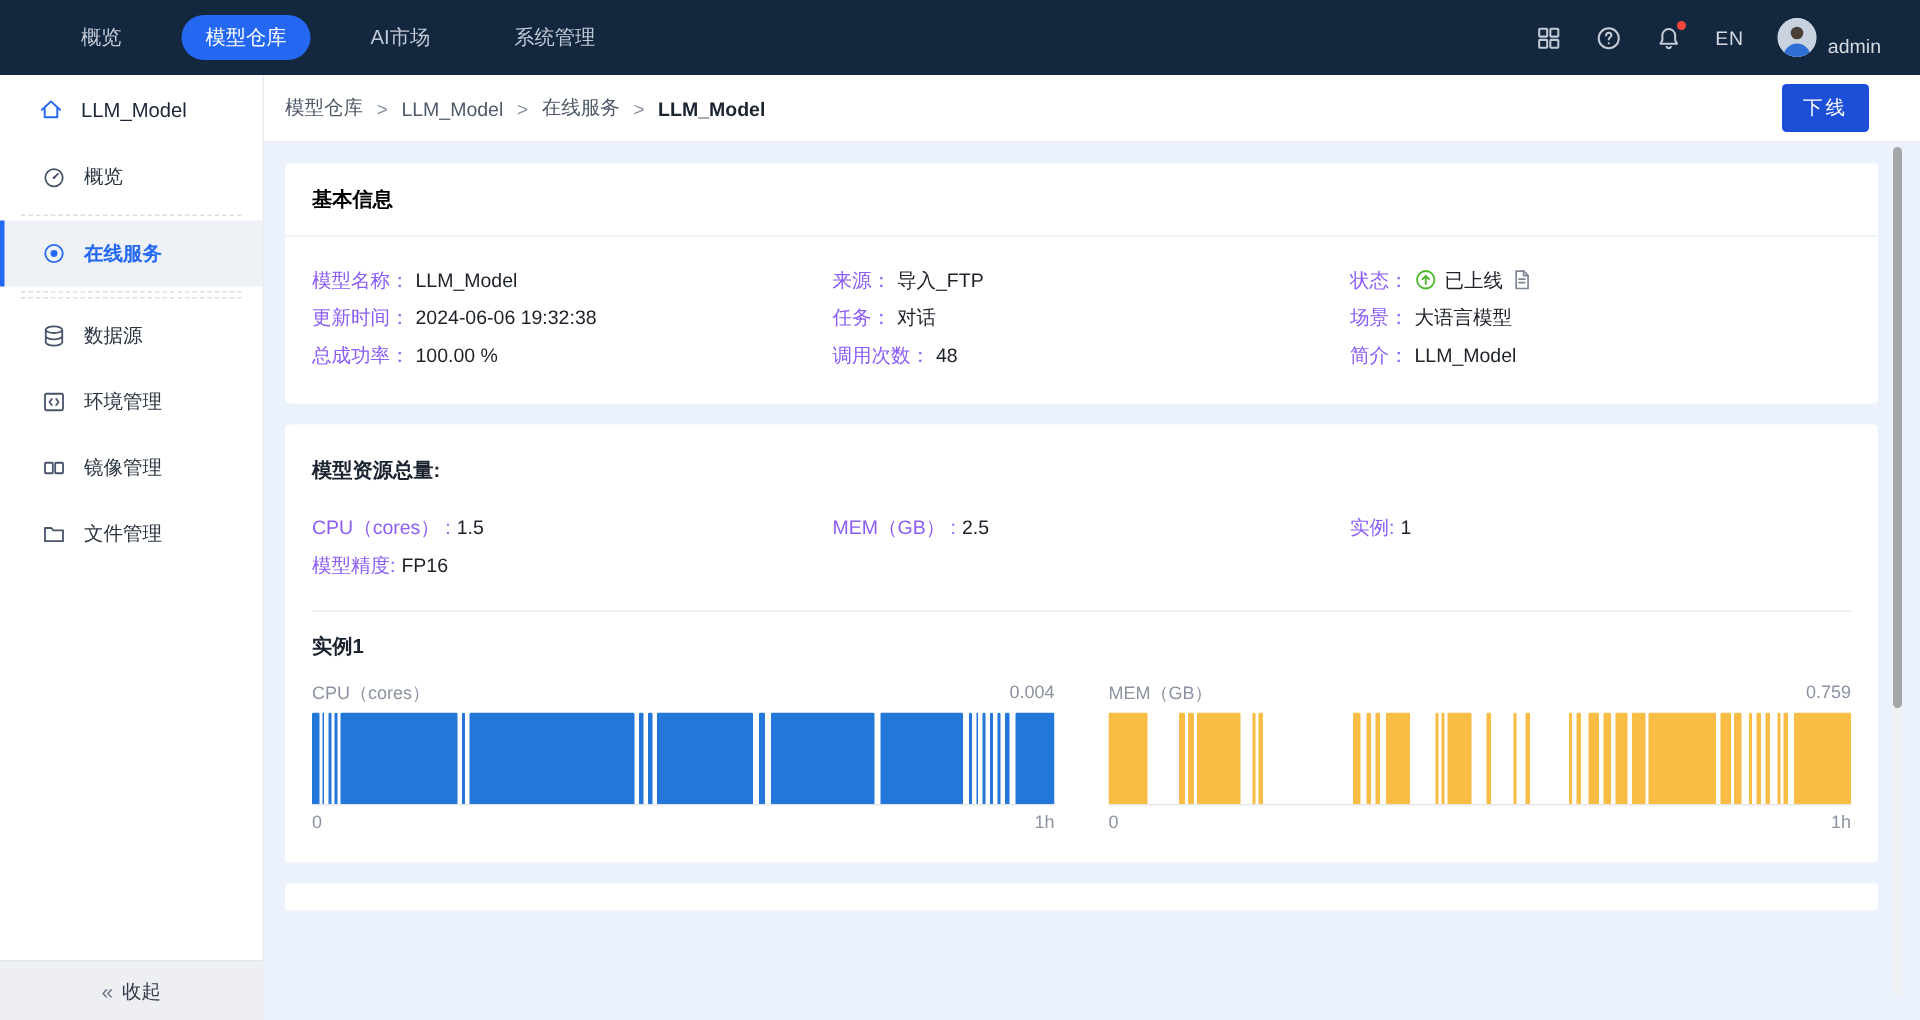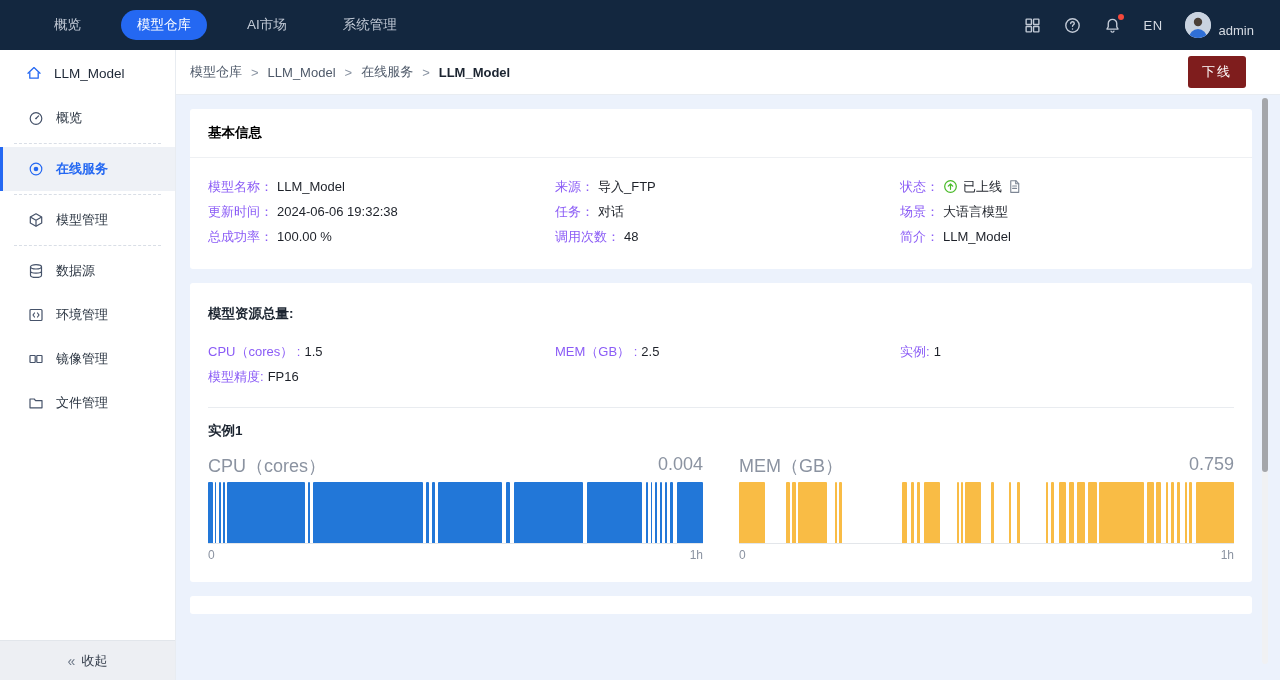--- a/index.html
+++ b/index.html
@@ -48,21 +48,21 @@
   .side-collapse .chev { color:#6b7686; font-size:14px; letter-spacing:-2px; }
 
   
   .main { position:absolute; top:50px; left:176px; right:0; bottom:0; background:#ecf2fc; }
   .crumbbar { height:45px; background:#fff; border-bottom:1px solid #e9edf2;
     display:flex; align-items:center; padding:0 34px 0 14px; }
   .crumbs { display:flex; align-items:center; gap:9px; font-size:13px; color:#4e5969; }
   .crumb { cursor:pointer; }
   .crumb.last { font-weight:700; color:#1b2430; cursor:default; }
   .crumb-sep { color:#8a94a3; }
-  .offline-btn { margin-left:auto; background:#7f1d1d; color:#fff; border:none; border-radius:3px;
+  .offline-btn { margin-left:auto; background:#1d4ed8; color:#fff; border:none; border-radius:3px;
     font-size:13px; padding:7px 14px; cursor:pointer; letter-spacing:2px; }
 
   .content { padding:14px 28px 0 14px; }
   .card { background:#fff; border-radius:3px; margin-bottom:14px; }
   .card-header { padding:15px 18px; font-size:13.5px; font-weight:700; color:#000000;
     border-bottom:1px solid #eef0f3; }
   .card-body { padding:16px 18px 20px 18px; }
 
   .info-grid { display:grid; grid-template-columns:347px 345px 1fr; row-gap:0; }
   .field { display:flex; align-items:center; height:25px; font-size:13px; white-space:nowrap; }
@@ -72,21 +72,21 @@
   .status-icn svg,.doc-icn svg { width:15px; height:15px; }
   .doc-icn { width:15px; height:15px; color:#7d8694; display:inline-flex; cursor:pointer; }
 
   .res-total { font-size:13.5px; font-weight:700; color:#1b2430; margin:6px 0 16px 0; }
   .res-grid { display:grid; grid-template-columns:347px 345px 1fr; }
   .res-divider { border-top:1px solid #e9ecf0; margin:18px 0 14px 0; }
   .inst-title { font-size:13.5px; font-weight:700; color:#1b2430; margin:8px 0 14px 0; }
 
   .charts { display:flex; gap:36px; }
   .chart { flex:1; }
-  .chart-top { display:flex; justify-content:space-between; font-size:18px; color:#8b93a1;
+  .chart-top { display:flex; justify-content:space-between; font-size:12px; color:#8b93a1;
     margin-bottom:4px; }
   .plot { position:relative; height:62px; border-bottom:1px solid #e3e6ea; overflow:hidden; }
   .seg { position:absolute; top:0; bottom:0; border-radius:1px 1px 0 0; }
   .chart-bottom { display:flex; justify-content:space-between; font-size:12px; color:#8b93a1;
     margin-top:4px; }
 
   .empty-card { height:18px; }
 
   
   .scroll-track { position:absolute; top:48px; right:12px; width:6px; height:566px;
@@ -166,29 +166,20 @@
       <div class="side-item active">
         <span class="icon">
           <svg viewBox="0 0 16 16" fill="none" stroke="currentColor" stroke-width="1.2">
             <circle cx="8" cy="8" r="5.8"></circle>
             <circle cx="8" cy="8" r="2.3" fill="currentColor" stroke="none"></circle>
           </svg>
         </span>
         <span>在线服务</span>
       </div>
       <div class="side-divider"></div>
-      <div class="side-item">
-        <span class="icon">
-          <svg viewBox="0 0 16 16" fill="none" stroke="currentColor" stroke-width="1.2" stroke-linejoin="round">
-            <path d="M8 1.8 13.7 5v6L8 14.2 2.3 11V5z"></path>
-            <path d="M2.3 5 8 8.2 13.7 5M8 8.2v6"></path>
-          </svg>
-        </span>
-        <span>模型管理</span>
-      </div>
       <div class="side-divider"></div>
       <div class="side-item">
         <span class="icon">
           <svg viewBox="0 0 16 16" fill="none" stroke="currentColor" stroke-width="1.2">
             <ellipse cx="8" cy="3.8" rx="5.5" ry="2.2"></ellipse>
             <path d="M2.5 3.8v8.4c0 1.2 2.5 2.2 5.5 2.2s5.5-1 5.5-2.2V3.8M2.5 8c0 1.2 2.5 2.2 5.5 2.2S13.5 9.2 13.5 8"></path>
           </svg>
         </span>
         <span>数据源</span>
       </div>

